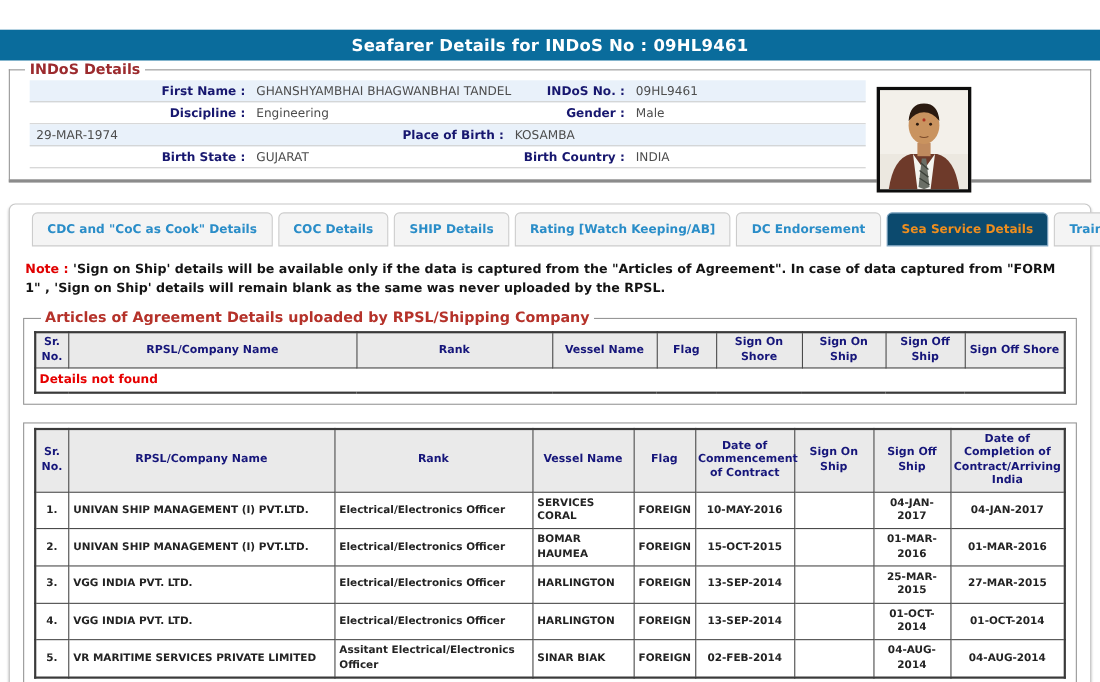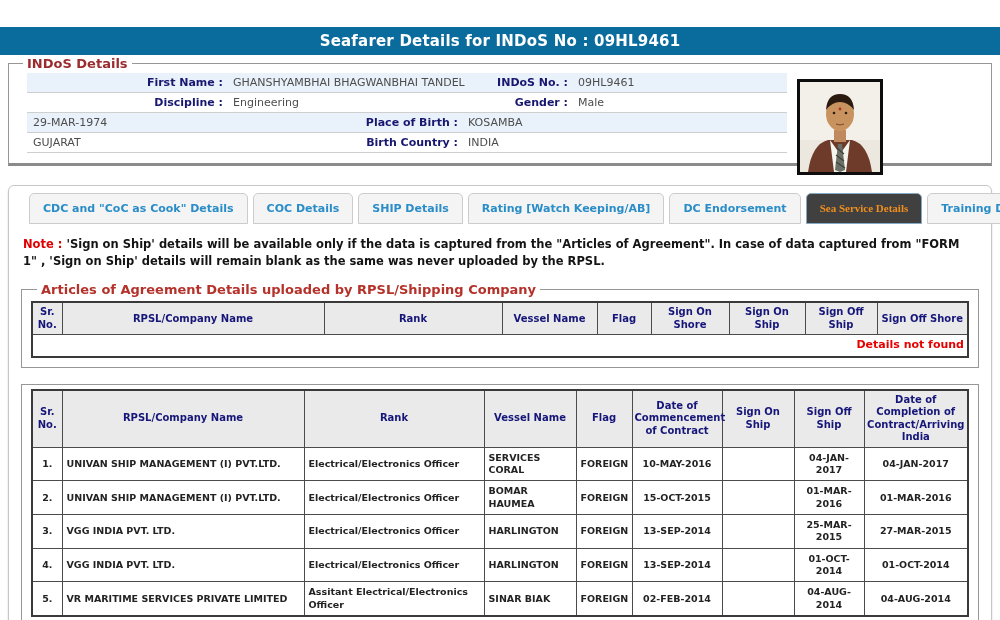--- a/index.html
+++ b/index.html
@@ -49,42 +49,42 @@
     margin:19px 8px 0 8px; border:1px solid #c6c6c6; border-radius:6px;
     padding:6px 10px 12px 10px; box-shadow:0 2px 2px rgba(0,0,0,.18);
     min-height:415px;
   }
   .tab-bar { display:flex; gap:5px; margin:1px 0 12px 10px; }
   .tab {
     padding:8px 13px; font-size:11px; font-weight:bold;
     color:#2a8dc8; background:#f4f4f4; border:1px solid #cccccc;
     border-radius:5px 5px 0 0; white-space:nowrap; cursor:pointer;
   }
-  .tab.active { background:#404040; border-color:#84a9c5; color:#ef8e1e;font-family:Liberation Serif, serif; }
+  .tab.active { background:#0c4a6e; border-color:#84a9c5; color:#ef8e1e; }
 
   .note { font-size:11.5px; font-weight:bold; color:#141414; margin:4px 4px 13px 4px; line-height:1.45; }
   .note-prefix { color:#e00000; }
 
   .table-fs { margin:0 2px 16px 2px; padding:4px 9px 9px 9px; }
   .table-fs > legend { color:#b5322a; }
 
   table {
     width:100%; border-collapse:collapse; table-layout:fixed;
     border:2px solid #3a3a3a;
   }
   th {
     background:#eaeaea; color:#16167a; border:1px solid #4b4b4b;
     font-size:10px; font-weight:bold; padding:3px 2px; text-align:center; line-height:1.25;
   }
   td {
     border:1px solid #4b4b4b; font-size:9.5px; font-weight:bold; color:#232323;
     padding:4px 4px; text-align:center; line-height:1.3; overflow:hidden;
   }
   td.al { text-align:left; }
-  .details-not-found { color:#e60000; font-size:11px; text-align:right; padding:3px; }
+  .details-not-found { color:#e60000; font-size:11px; text-align:left; padding:3px; }
 </style>
 </head>
 <body>
 
 <div class="title-bar">Seafarer Details for INDoS No : 09HL9461</div>
 
 <fieldset class="indos-fs">
   <legend>INDoS Details</legend>
   <div class="indos-rows">
     <div class="indos-row stripe">
@@ -98,20 +98,21 @@
       <span class="fld-value">Engineering</span>
       <span class="fld-label">Gender :</span>
       <span class="fld-value">Male</span>
     </div>
     <div class="indos-row stripe">
       <span class="fld-value">29-MAR-1974</span>
       <span class="fld-label">Place of Birth :</span>
       <span class="fld-value">KOSAMBA</span>
     </div>
     <div class="indos-row">
+      <span class="fld-label">Birth State :</span>
       <span class="fld-value">GUJARAT</span>
       <span class="fld-label">Birth Country :</span>
       <span class="fld-value">INDIA</span>
     </div>
   </div>
 
   <div class="photo-frame">
     <svg viewBox="0 0 80 90" preserveAspectRatio="none">
       <rect x="0" y="0" width="80" height="90" fill="#f3f0ea"></rect>
       <rect x="0" y="58" width="80" height="32" fill="#ece8e0"></rect>

